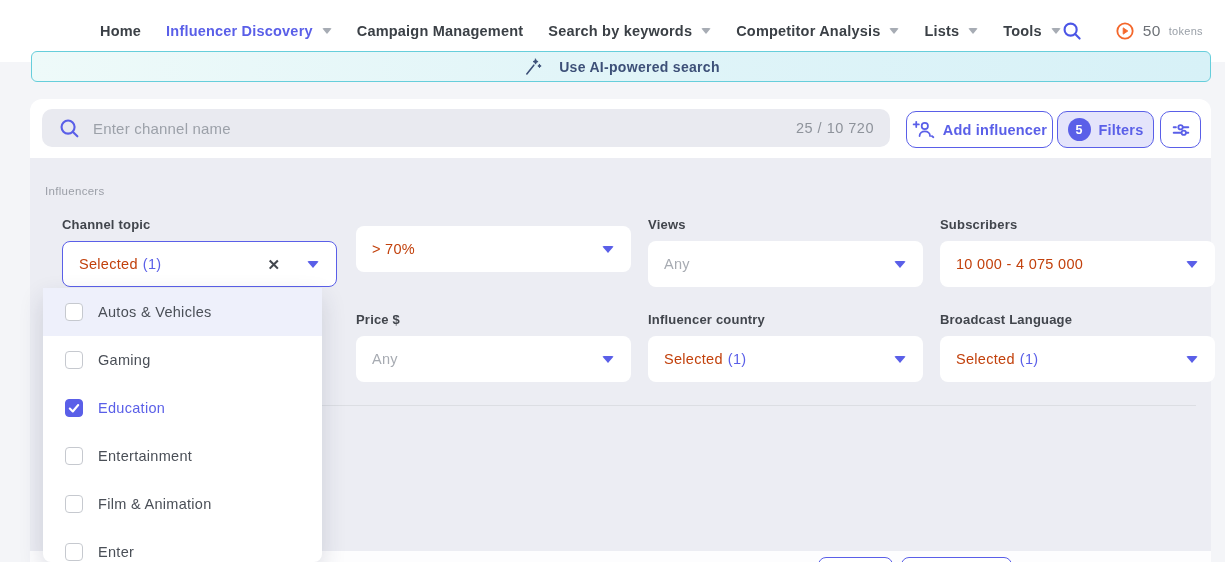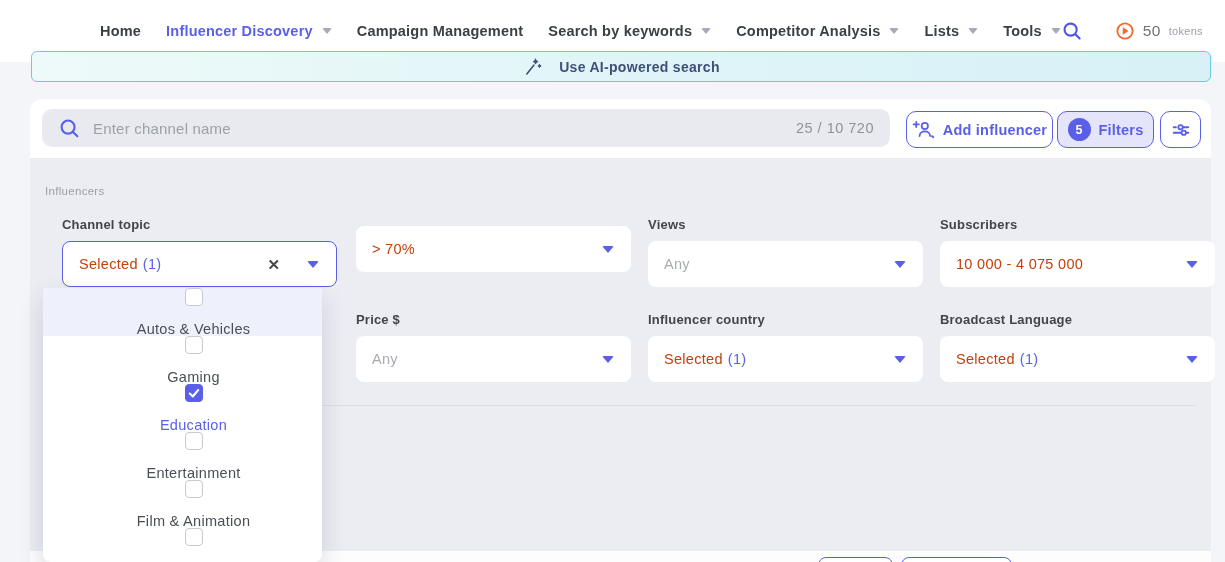--- a/index.html
+++ b/index.html
@@ -99,21 +99,21 @@
   .col1 { left:13px; }  .col2 { left:307px; } .col3 { left:599px; } .col4 { left:891px; }
   .row1 { top:59px; }   .row2 { top:154px; }
   .divider { position:absolute; left:15px; top:247px; width:1151px; height:1px; background:#dcdee3; }
   
   .dropdown {
     position:absolute; left:43px; top:288px; width:279px; height:274px;
     background:#ffffff; border-radius:0 0 8px 8px;
     box-shadow:0 10px 24px rgba(40,45,80,.16);
     overflow:hidden; z-index:5;
   }
-  .opt { height:48px; display:flex; align-items:center; padding-left:22px; gap:15px; cursor:pointer;flex-direction:column; }
+  .opt { height:48px; display:flex; align-items:center; padding-left:22px; gap:15px; cursor:pointer; }
   .opt.hl { background:#eef0fb; }
   .cbx {
     width:18px; height:18px; border:1.5px solid #c6c9cf; border-radius:4px;
     background:#ffffff; display:flex; align-items:center; justify-content:center; flex:none;
   }
   .cbx svg { display:none; }
   .opt[data-checked="true"] .cbx { background:#5a5fe8; border-color:#5a5fe8; }
   .opt[data-checked="true"] .cbx svg { display:block; }
   .opt-label { font-size:14.5px; color:#4a4f57; letter-spacing:.3px; }
   .opt[data-checked="true"] .opt-label { color:#5a5fe8; }

